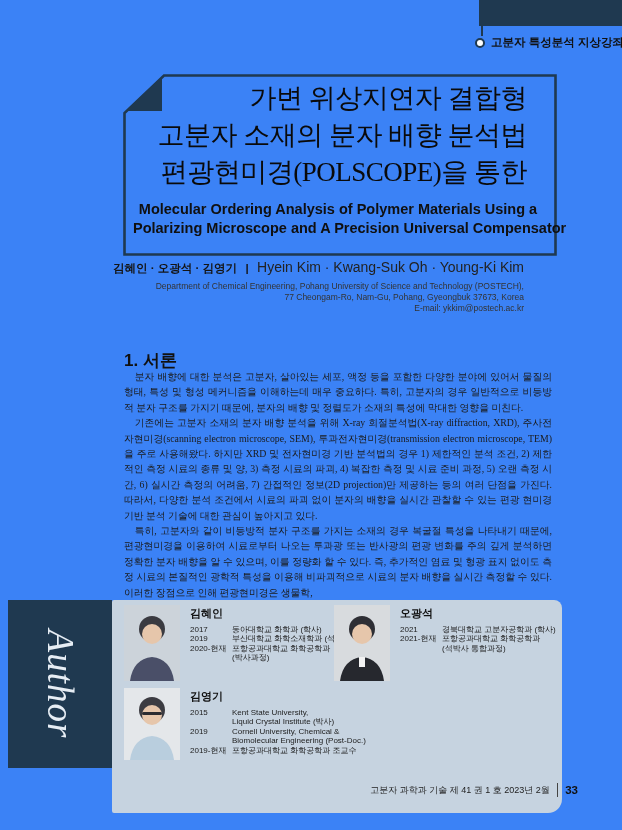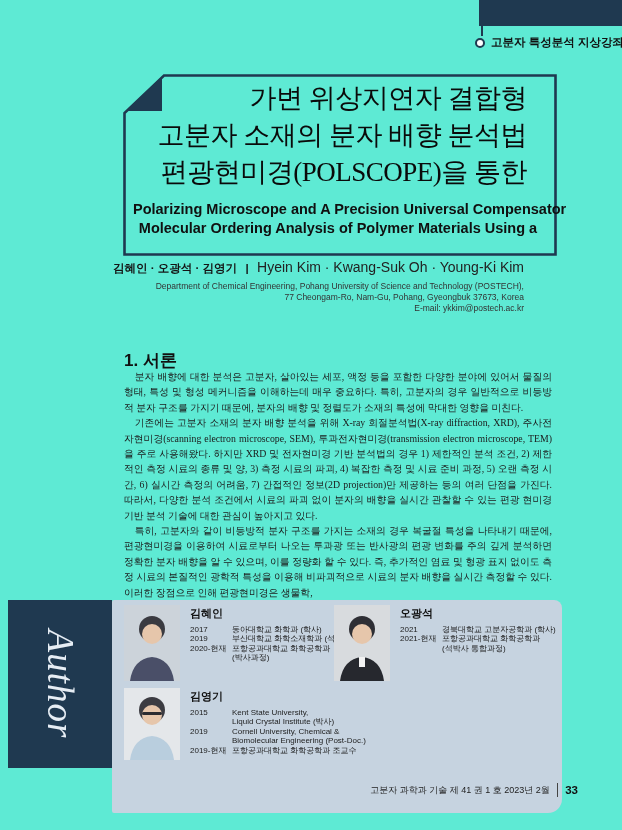--- a/index.html
+++ b/index.html
@@ -2,21 +2,21 @@
 <html><head>
 <meta charset="utf-8">
 <style>
   :root{
     --navy:#1f3950;
     --panel:#c6d3e0;
   }
   *{margin:0;padding:0;box-sizing:border-box;}
   html,body{background:#ffffff;}
   .page{
-    position:relative;width:622px;height:830px;margin:0 auto;background:#5eead4;
+    position:relative;width:622px;height:830px;margin:0 auto;background:#3b82f6;
     overflow:hidden;font-family:"Liberation Sans","DejaVu Sans",sans-serif;color:#141414;
   }
 
   
   .top-bar{position:absolute;left:479px;top:0;width:143px;height:26px;background:var(--navy);}
   .tag-connector{position:absolute;left:481px;top:26px;width:2px;height:10px;background:var(--navy);}
   .header-tag{position:absolute;left:475px;top:35px;display:flex;align-items:center;gap:6px;}
   .tag-dot{width:10px;height:10px;border:2.5px solid var(--navy);border-radius:50%;background:#fff;flex:none;}
   .tag-text{font-size:11.5px;font-weight:bold;color:#111;white-space:nowrap;}
 
@@ -97,22 +97,22 @@
     <svg class="frame" viewBox="0 0 434 182">
       <path d="M41 1.5 H432.5 V180.5 H1.5 V39 Z" fill="none" stroke="#1f3950" stroke-width="2.6"></path>
       <path d="M3 37 L39 2.5 L39 37 Z" fill="#1f3950"></path>
     </svg>
     <div class="title-kr">
       <div>가변 위상지연자 결합형</div>
       <div>고분자 소재의 분자 배향 분석법</div>
       <div>편광현미경(POLSCOPE)을 통한</div>
     </div>
     <div class="title-en">
+      <div>Molecular Ordering Analysis of Polymer Materials Using a</div>
       <div>Polarizing Microscope and A Precision Universal Compensator</div>
-      <div>Molecular Ordering Analysis of Polymer Materials Using a</div>
     </div>
   </div>
 
   <div class="byline">
     <div class="byline-names">
       <span class="names-kr">김혜인 · 오광석 · 김영기</span>
       <span class="divider">|</span>
       <span class="names-en">Hyein Kim · Kwang-Suk Oh · Young-Ki Kim</span>
     </div>
     <div class="affil">Department of Chemical Engineering, Pohang University of Science and Technology (POSTECH),</div>

